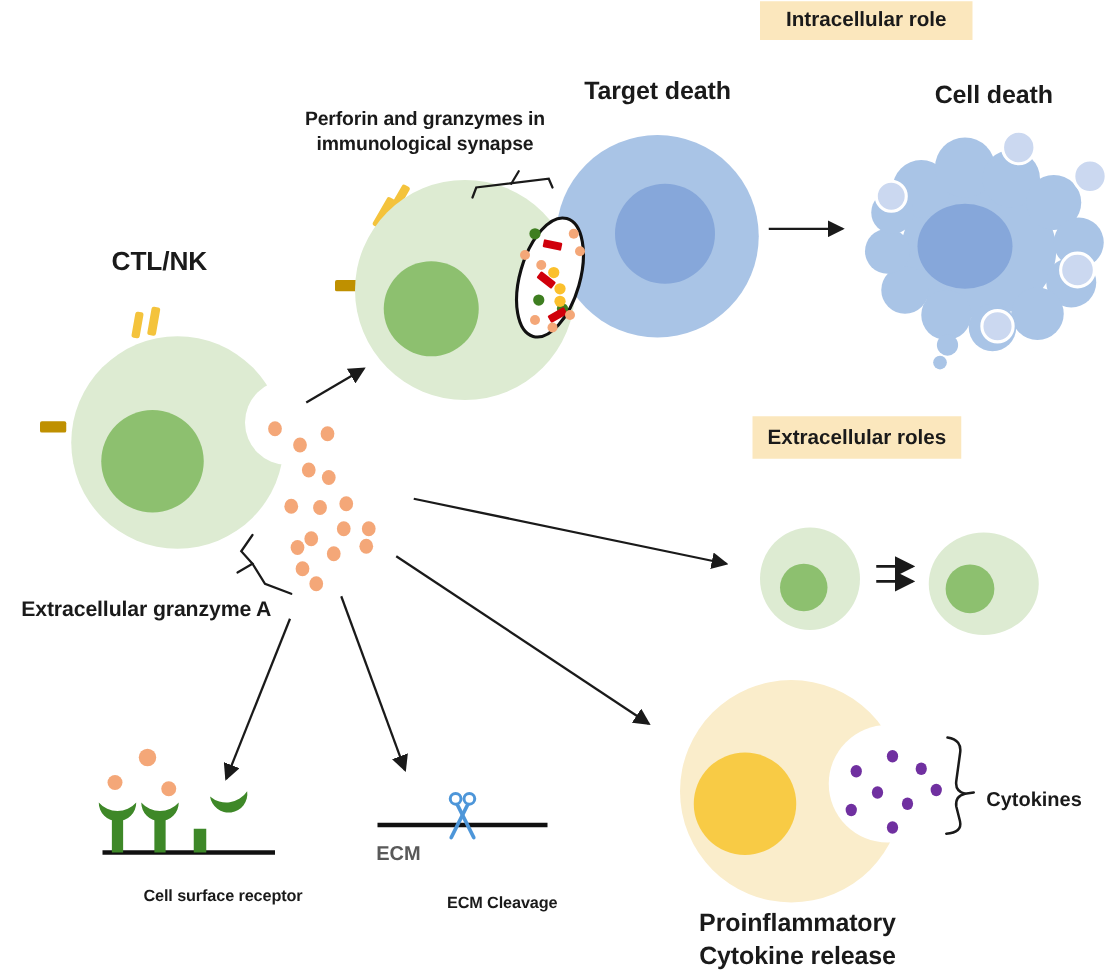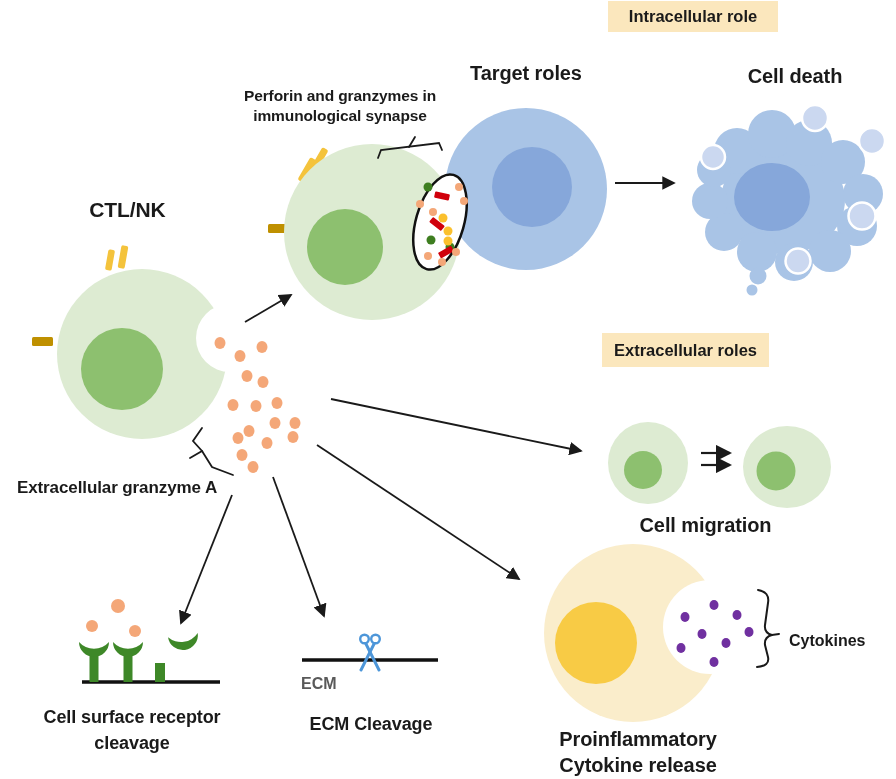--- a/index.html
+++ b/index.html
@@ -12,21 +12,21 @@
     position:absolute;font-weight:bold;color:var(--ink);
     text-align:center;line-height:1.22;letter-spacing:-0.1px;
   }
   .badge{
     position:absolute;background:var(--badge-bg);color:var(--ink);
     font-weight:bold;display:flex;align-items:center;justify-content:center;
     font-size:16.5px;
     margin-left:40px;
   }
   .t20{font-size:20px;}
-  .t19{font-size:18px;}
+  .t19{font-size:13px;text-align:right;}
   .t17{font-size:17px;}
   .t16{font-size:15.5px;}
   .ecm-tag{position:absolute;color:var(--gray-text);font-size:16px;font-weight:700;text-align:left;}
   .cytokines{position:absolute;color:var(--ink);font-size:16px;font-weight:bold;text-align:left;}
 </style>
 </head>
 <body>
 
 <div id="stage">
 
@@ -198,37 +198,35 @@
       <path d="M378,158 L381,150 L439,143 L442,150"></path>
       <path d="M409,147 L415,137"></path>
       <path d="M202,428 L193,441 L202,451 L190,458"></path>
       <path d="M202,451 L212,467 L233,475"></path>
     </g>
   </svg>
 
   <div class="badge" style="left:568px;top:1px;width:170px;height:31px;">Intracellular role</div>
   <div class="badge" style="left:562px;top:333px;width:167px;height:34px;">Extracellular roles</div>
 
-  <div class="lbl t20" style="left:452px;top:61px;width:148px;">Target roles</div>
+  <div class="lbl t20" style="left:452px;top:61px;width:148px;">Target death</div>
   <div class="lbl t20" style="left:736px;top:64px;width:118px;">Cell death</div>
 
   <div class="lbl t16" style="left:228px;top:86px;width:224px;line-height:20px;">
     <div>Perforin and granzymes in</div>
     <div>immunological synapse</div>
   </div>
 
   <div class="lbl t20" style="left:70px;top:197px;width:115px;font-size:21px;">CTL/NK</div>
 
   <div class="lbl t17" style="left:0px;top:478px;width:212px;padding-left:11px;">Extracellular granzyme A</div>
 
-  <div class="lbl t20" style="left:628px;top:513px;width:155px;">Cell migration</div>
 
   <div class="lbl t19" style="left:22px;top:704px;width:220px;line-height:26px;">
     <div>Cell surface receptor</div>
-    <div>cleavage</div>
   </div>
 
   <div class="ecm-tag" style="left:301px;top:675px;width:60px;">ECM</div>
   <div class="lbl t19" style="left:296px;top:714px;width:150px;">ECM Cleavage</div>
 
   <div class="lbl t20" style="left:538px;top:726px;width:200px;line-height:26px;">
     <div>Proinflammatory</div>
     <div>Cytokine release</div>
   </div>
 

